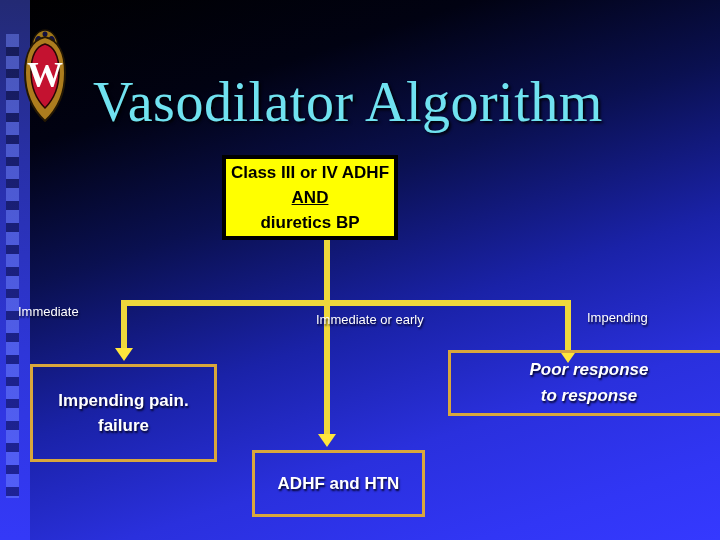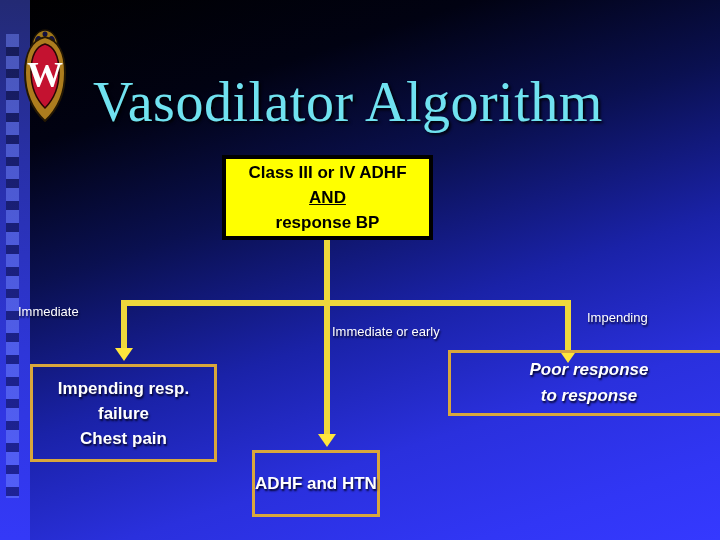--- a/index.html
+++ b/index.html
@@ -21,50 +21,50 @@
   .logo { position:absolute; left:20px; top:27px; width:50px; height:98px; }
   .page-title {
     position:absolute; left:93px; top:70px;
     font-family:"Liberation Serif", serif; font-size:56px; font-weight:400;
     color:var(--title-text,#70E2F0); text-shadow:2px 2px 3px rgba(0,0,0,0.9);
     white-space:nowrap; letter-spacing:0.5px;
   }
   .box { position:absolute; box-sizing:border-box; display:flex; flex-direction:column;
          justify-content:center; align-items:center; text-align:center; }
   .root-box {
-    left:222px; top:155px; width:211px; height:85px;
+    left:222px; top:155px; width:176px; height:85px;
     background:var(--root-box-fill,#FFFF00);
     border:4px solid var(--root-box-border,#000);
     color:#000; font-weight:700; font-size:17px; line-height:25px;
   }
   .outline-box {
     border:3px solid var(--outline-box-border,#D9A73C);
     color:var(--body-text,#fff); font-weight:700; font-size:17px;
     text-shadow:1px 2px 2px rgba(0,0,30,0.9);
   }
   .impending-box { left:30px;  top:364px; width:187px; height:98px; line-height:25px; }
   .poor-box      { left:448px; top:350px; width:282px; height:66px; line-height:26px;font-style:italic; }
-  .adhf-box      { left:252px; top:450px; width:128px; height:67px; line-height:25px; }
+  .adhf-box      { left:252px; top:450px; width:173px; height:67px; line-height:25px; }
   .connector { position:absolute; background:var(--connector-yellow,#EFD83C); }
   .conn-v-center { left:324px; top:239px; width:6px; height:196px; }
   .conn-h        { left:121px; top:300px; width:450px; height:6px; }
   .conn-v-left   { left:121px; top:300px; width:6px; height:48px; }
   .conn-v-right  { left:565px; top:300px; width:6px; height:50px; }
   .arrow-down { position:absolute; width:0; height:0;
     border-left:9px solid transparent; border-right:9px solid transparent;
     border-top:13px solid var(--arrow-yellow,#FFE63C); }
   .arrow-center { left:318px; top:434px; }
   .arrow-left   { left:115px; top:348px; }
   .arrow-right  { left:559px; top:350px; }
   .branch-label {
     position:absolute; color:var(--body-text,#fff); font-weight:400; font-size:13px;
     text-shadow:1px 2px 2px rgba(0,0,30,0.9); white-space:nowrap;
   }
   .lbl-immediate { left:18px;  top:304px; }
-  .lbl-center    { left:332px; top:312px;margin-top:12px; }
+  .lbl-center    { left:316px; top:312px; }
   .lbl-expectant { left:587px; top:310px; }
   .u { text-decoration:underline; }
 </style>
 </head>
 <body>
 
 <div class="slide">
 
   <div class="film-strip">
     <div class="film-squares"></div>
@@ -86,31 +86,30 @@
   <div class="connector conn-h"></div>
   <div class="connector conn-v-left"></div>
   <div class="connector conn-v-right"></div>
   <div class="arrow-down arrow-center"></div>
   <div class="arrow-down arrow-left"></div>
   <div class="arrow-down arrow-right"></div>
 
   <div class="box root-box">
     <span>Class III or IV ADHF</span>
     <span class="u">AND</span>
-    <span>response BP</span>
+    <span>diuretics BP</span>
   </div>
 
   <div class="branch-label lbl-immediate">Immediate</div>
   <div class="branch-label lbl-center">Immediate or early</div>
   <div class="branch-label lbl-expectant">Impending</div>
 
   <div class="box outline-box impending-box">
-    <span>Impending resp.</span>
+    <span>Impending pain.</span>
     <span>failure</span>
-    <span>Chest pain</span>
   </div>
 
   <div class="box outline-box poor-box">
     <span>Poor response</span>
     <span>to response</span>
   </div>
 
   <div class="box outline-box adhf-box">
     <span>ADHF and HTN</span>
   </div>

